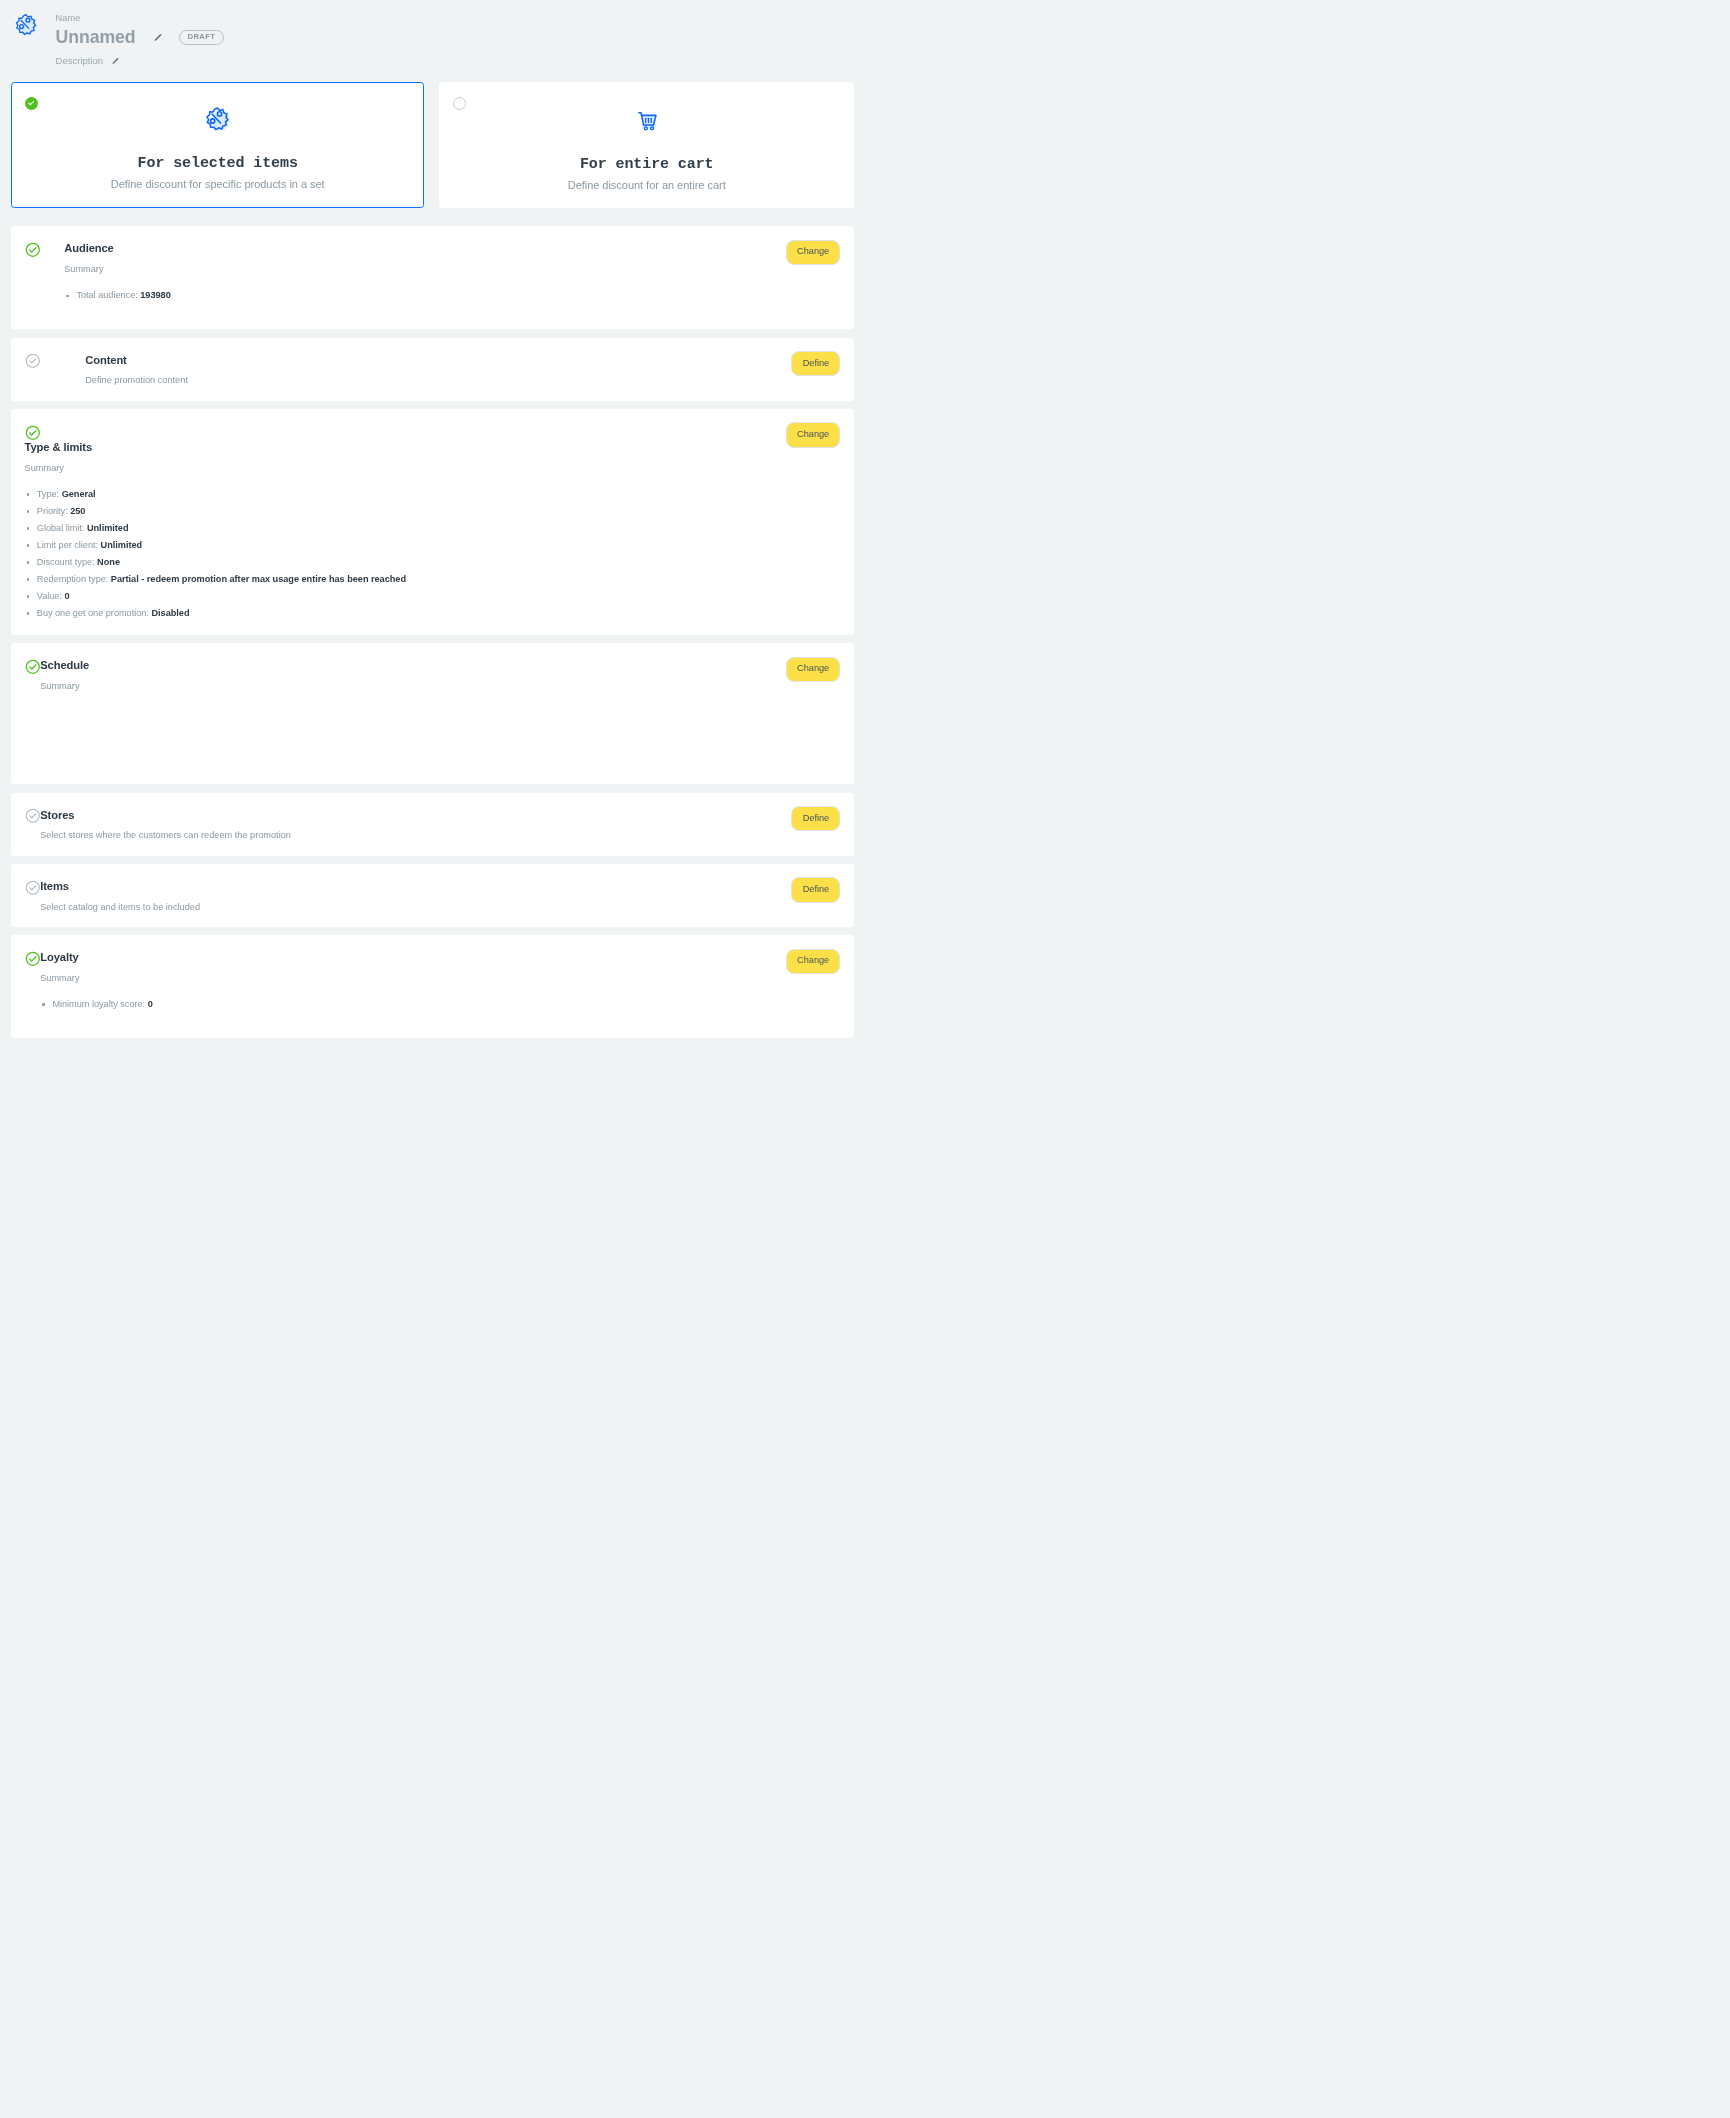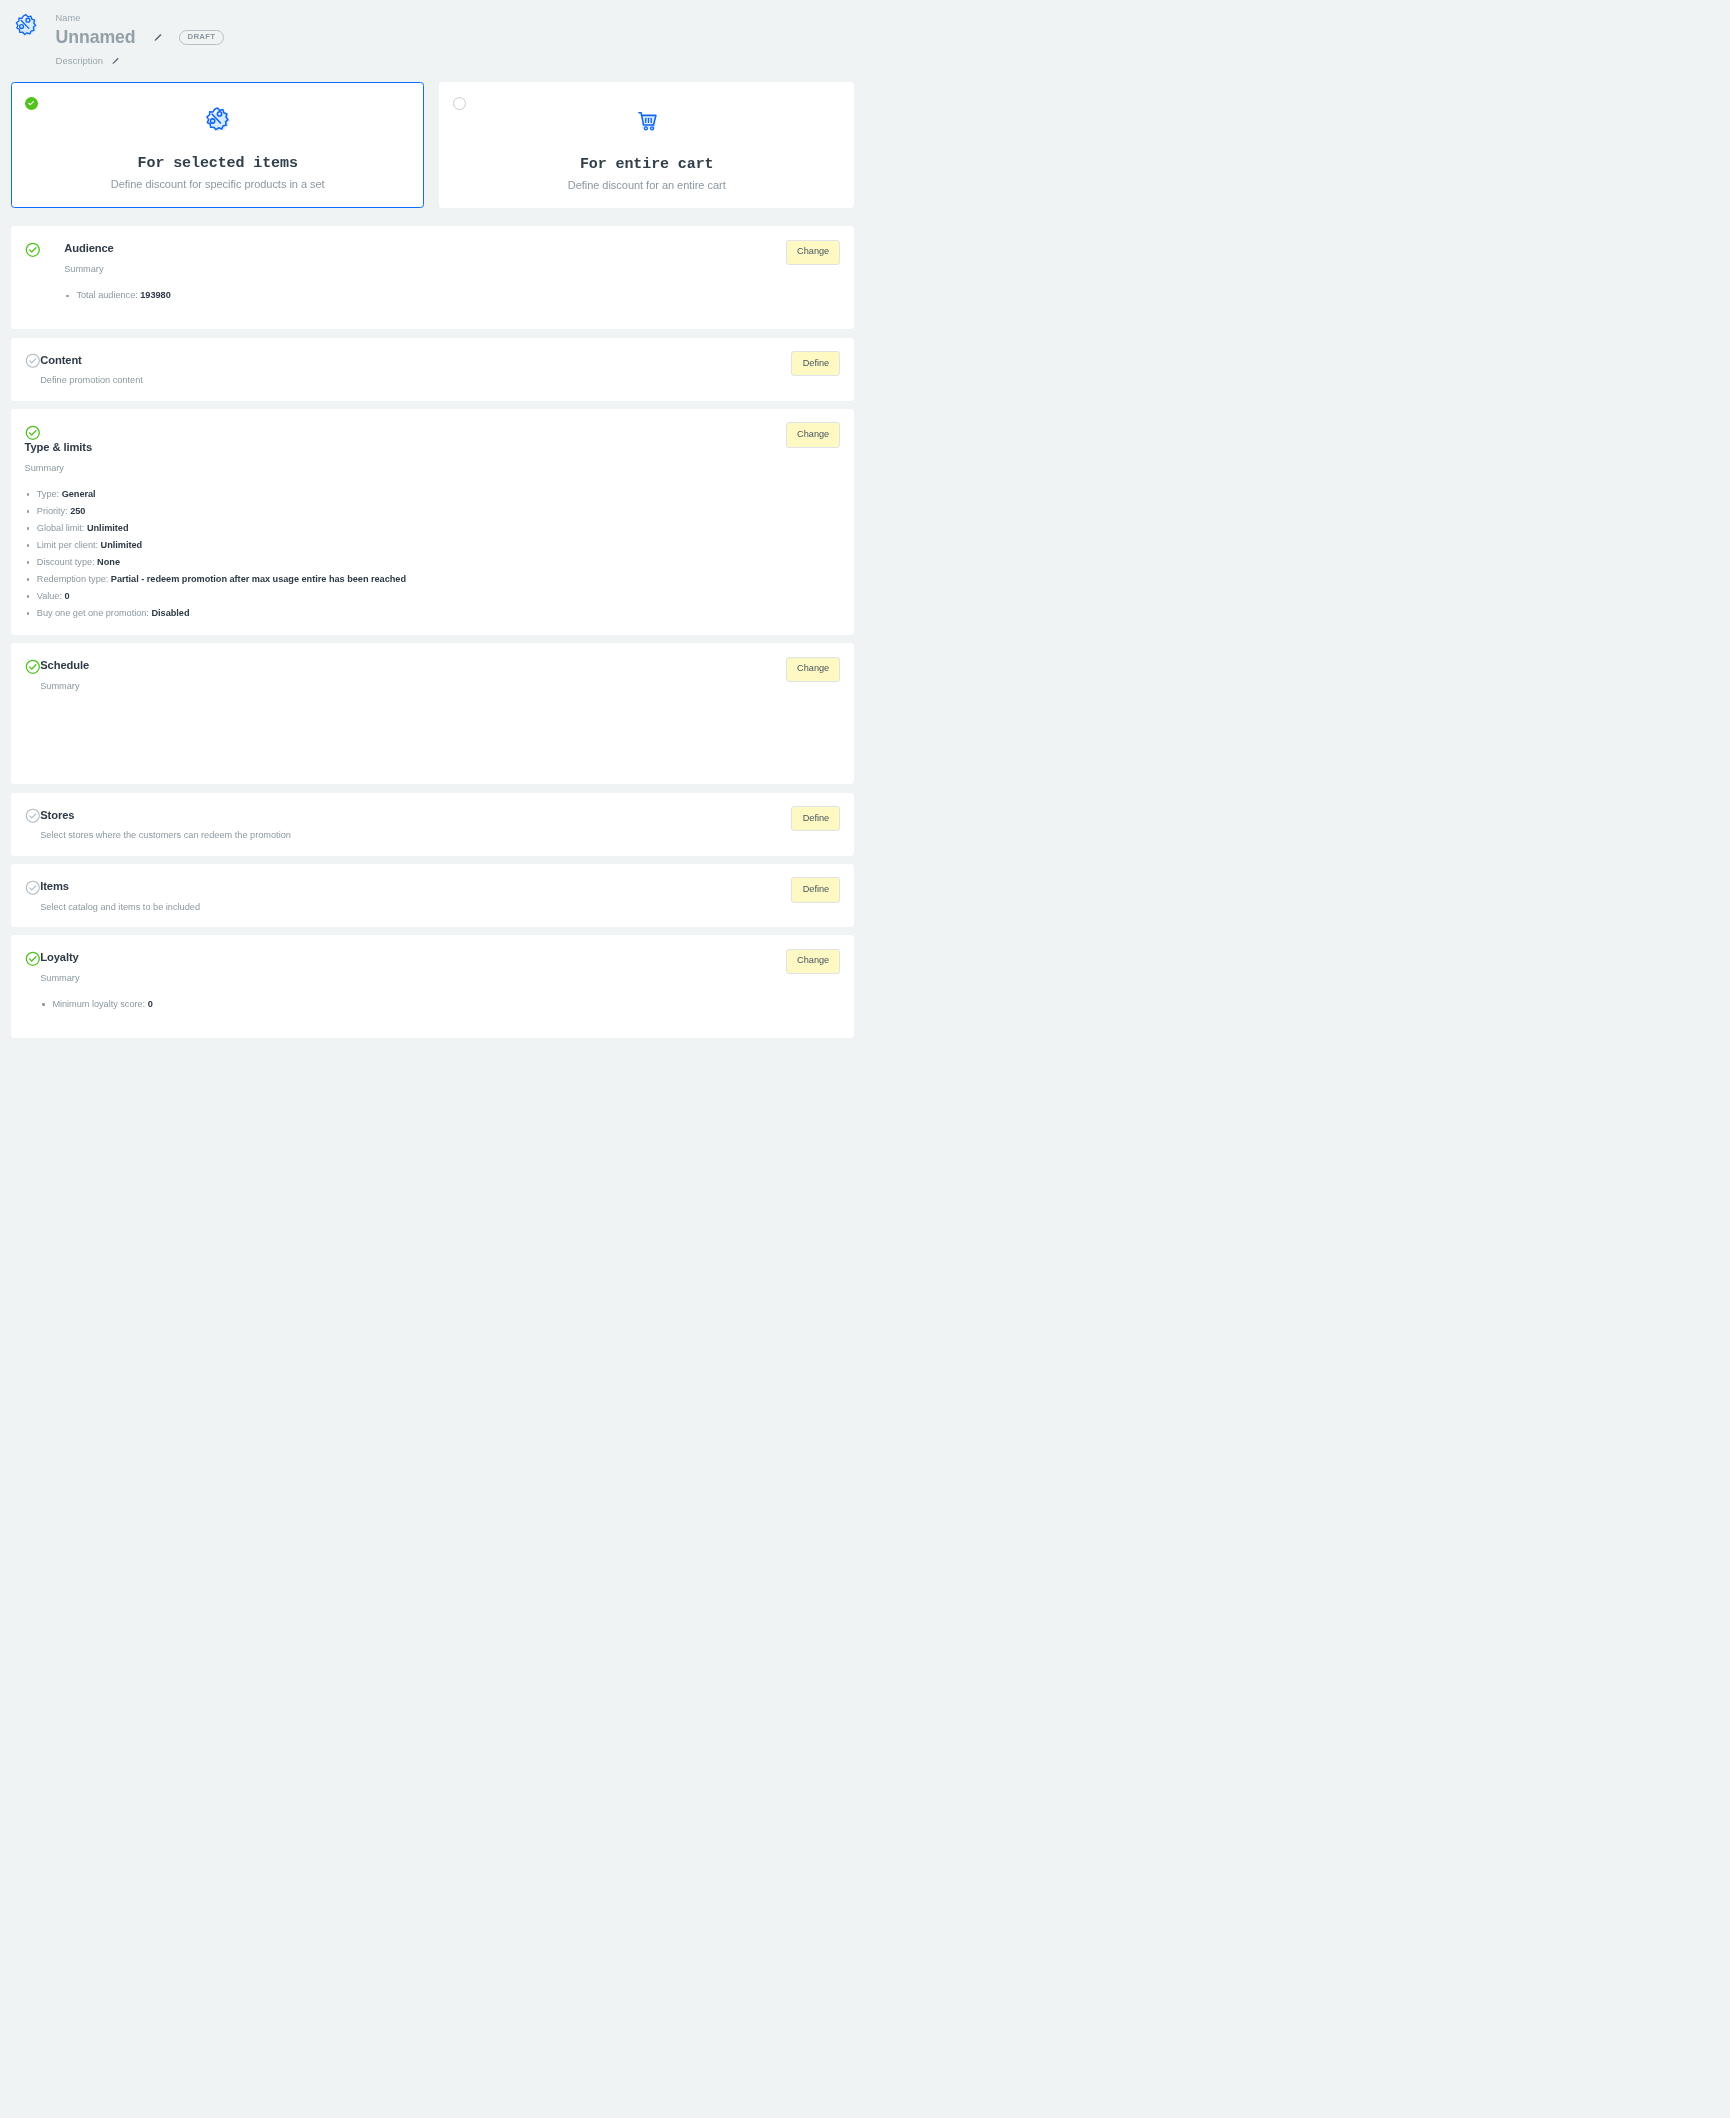--- a/index.html
+++ b/index.html
@@ -242,35 +242,35 @@
 
   .summary-list li b {
     color: #2e3a45;
     font-weight: 700;
   }
 
   .action-button {
     position: absolute;
     right: 13.6px;
     top: 13.6px;
-    background: #fef9c3;
+    background: #fde047;
     border: 0.7px solid #dde3e7;
-    border-radius: 3px;
+    border-radius: 8px;
     color: #46535f;
     font-family: "Liberation Sans", sans-serif;
     font-size: 9.2px;
     font-weight: 400;
     padding: 5.4px 10.2px 6.1px;
     line-height: 11.6px;
     cursor: pointer;
   }
 
   
   .card-audience   { min-height: 103px; gap: 24px; }
-  .card-content    { min-height: 63px;  }
+  .card-content    { min-height: 63px; gap: 45px;  }
   .card-typelimits { min-height: 221px; flex-direction: column; }
   .card-schedule   { min-height: 141px; }
   .card-stores     { min-height: 63px;  }
   .card-items      { min-height: 63px;  }
   .card-loyalty    { min-height: 103px; }
 </style>
 </head>
 <body>
 
 <div class="page-header">

